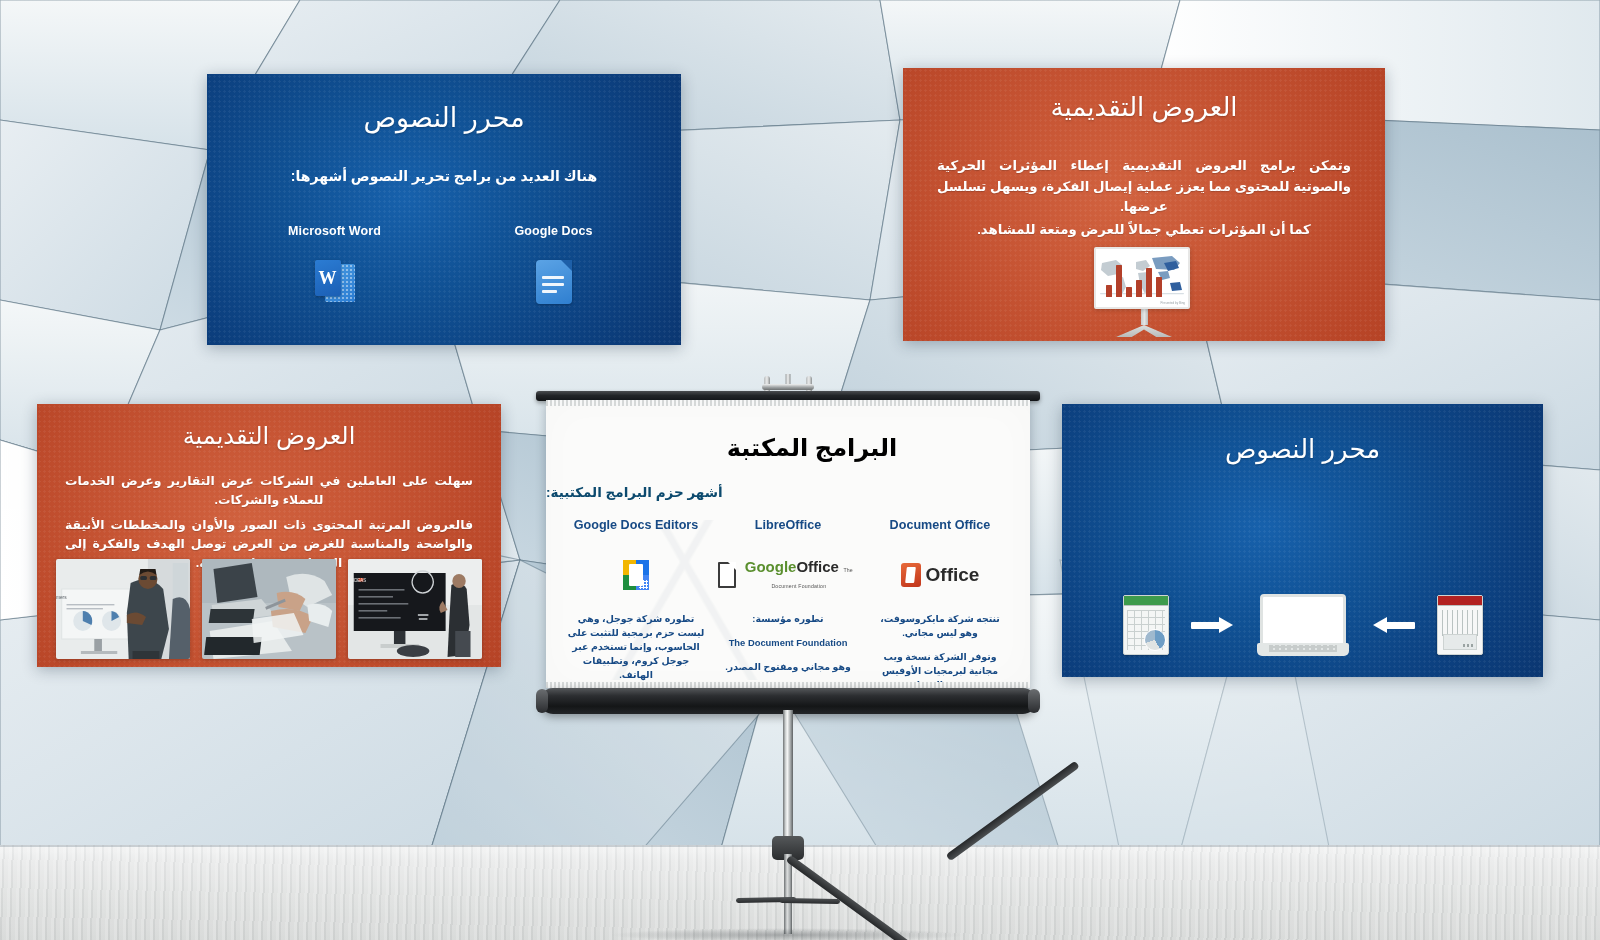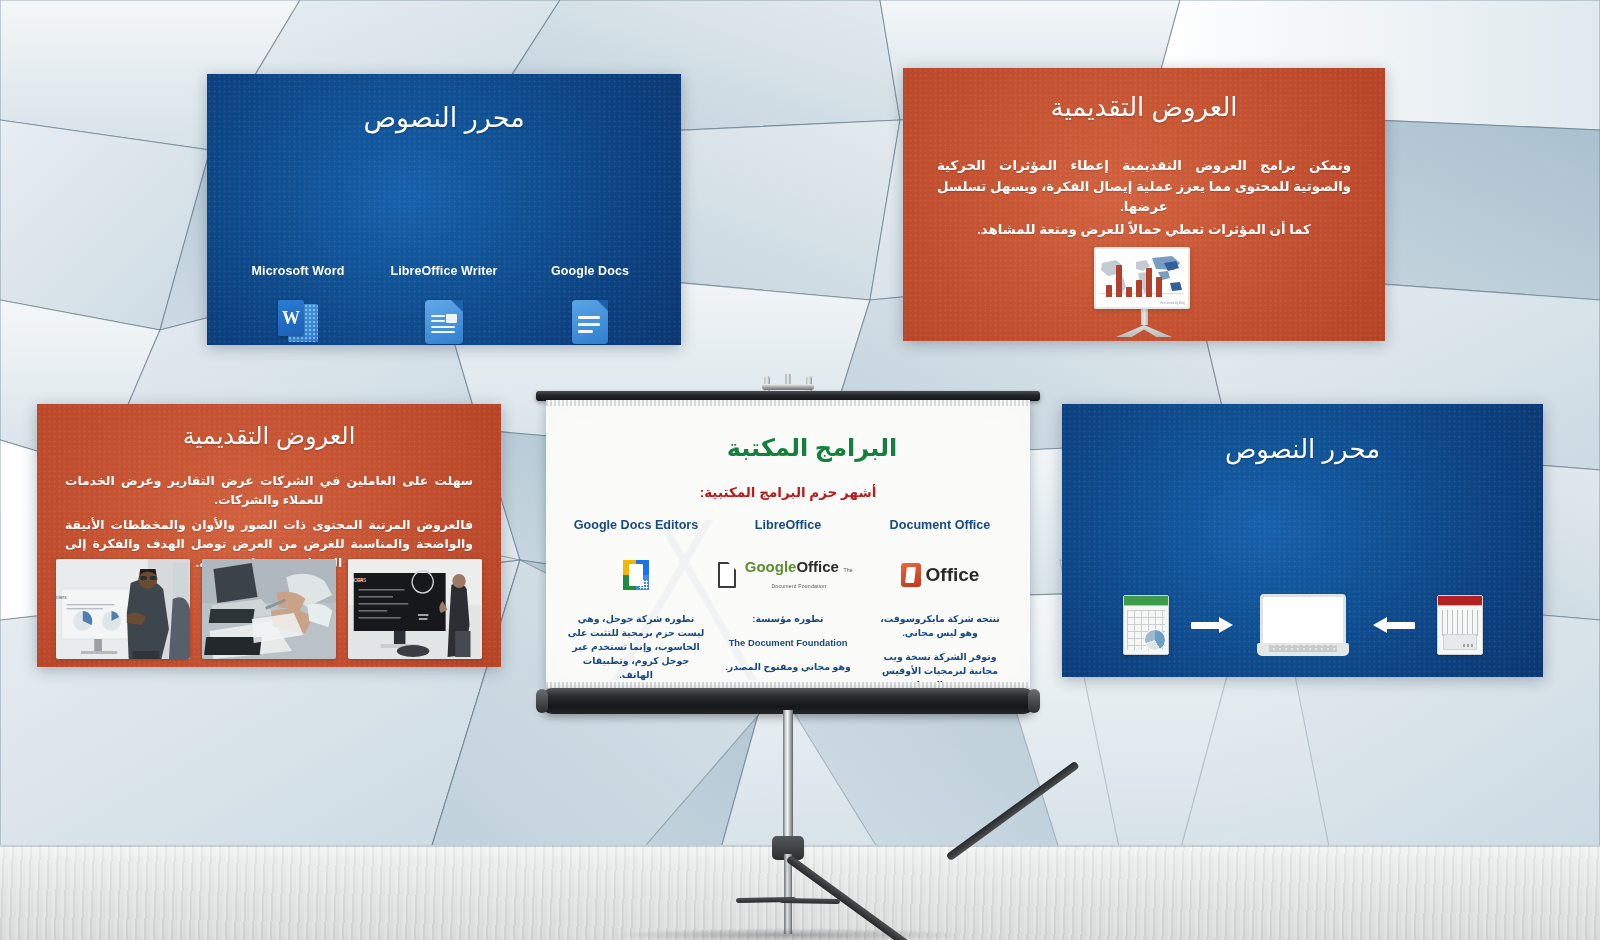--- a/index.html
+++ b/index.html
@@ -39,21 +39,21 @@
     text-align-last:center;line-height:1.55;text-shadow:0 1px 1px rgba(0,0,0,.18);}
 
   
   #slide-text-editor-intro{left:207px;top:74px;width:474px;height:271px;}
   #slide-text-editor-intro .s-title{top:28px;font-size:27px;}
   #slide-text-editor-intro .sub{position:absolute;top:94px;left:0;right:0;text-align:center;
     color:#fff;font-weight:bold;font-size:14px;}
   .appcols{position:absolute;left:18px;right:18px;top:150px;display:flex;}
   .appcol{flex:1;text-align:center;}
   .appcol .name{color:#fff;font-weight:bold;font-size:12.5px;font-family:"Liberation Sans",sans-serif;
-    direction:ltr;margin-bottom:18px;letter-spacing:.1px;margin-top:40px;}
+    direction:ltr;margin-bottom:18px;letter-spacing:.1px;}
   .appcol .glyph{height:52px;display:flex;align-items:center;justify-content:center;}
 
   
   .ic-word{position:relative;width:40px;height:44px;}
   .ic-word .bk{position:absolute;right:0;top:4px;width:30px;height:38px;border-radius:2px;
     background:linear-gradient(135deg,#4a9de0,#2b7cd3);
     box-shadow:inset 0 0 0 0 #fff;}
   .ic-word .bk::after{content:"";position:absolute;inset:0;
     background-image:radial-gradient(rgba(255,255,255,.85) 1px,transparent 1.3px);background-size:4px 4px;opacity:.5;}
   .ic-word .fr{position:absolute;left:0;top:0;width:26px;height:36px;border-radius:2px;
@@ -165,23 +165,23 @@
   .pole2{position:absolute;left:50%;transform:translateX(-50%);top:480px;width:8px;height:80px;
     background:linear-gradient(90deg,#6e7274,#dddfdf 40%,#a9adae 75%,#5e6264);}
   .leg{position:absolute;height:8px;border-radius:4px;background:linear-gradient(180deg,#4c4f51,#26282a);
     transform-origin:left center;}
   .leg-brace{position:absolute;height:5px;border-radius:3px;background:linear-gradient(180deg,#4c4f51,#2a2c2e);
     transform-origin:left center;}
   .shadow-pool{position:absolute;left:50%;transform:translateX(-50%);top:554px;width:360px;height:14px;
     background:radial-gradient(ellipse at center,rgba(30,35,40,.30),rgba(30,35,40,0) 70%);}
 
   
-  .cs-title{position:absolute;left:0;right:0;top:34px;text-align:center;color:#15803d;
+  .cs-title{position:absolute;left:0;right:0;top:34px;text-align:center;color:#000000;
     font-size:24px;font-weight:bold;letter-spacing:.4px;padding-left:48px;}
-  .cs-sub{position:absolute;left:0;right:0;top:84px;text-align:center;color:#b91c1c;
+  .cs-sub{position:absolute;left:0;right:0;top:84px;text-align:left;color:#0c4a6e;
     font-size:13.5px;font-weight:bold;}
   .cs-cols{position:absolute;left:14px;right:14px;top:118px;display:flex;}
   .cs-col{flex:1;text-align:center;padding:0 6px;}
   .cs-col .hdr{color:#174a85;font-weight:bold;font-size:12.6px;direction:ltr;font-family:"Liberation Sans",sans-serif;}
   .cs-col .logo{height:54px;display:flex;align-items:center;justify-content:center;margin-top:16px;}
   .cs-col .note{color:#174a85;font-weight:bold;font-size:9.4px;line-height:1.5;margin-top:10px;}
   .cs-col .note.ltr{direction:ltr;font-family:"Liberation Sans",sans-serif;}
 
   .logo-msoffice{display:flex;align-items:center;gap:5px;direction:ltr;}
   .logo-msoffice .mark{width:20px;height:24px;border-radius:3px;
@@ -273,45 +273,34 @@
       </g>
     </svg>
   </div>
   <div class="floor"></div>
   <div class="floor-line"></div>
 
   <div class="slide blue" id="slide-text-editor-intro">
     <div class="inner">
       <div class="noise"></div>
       <div class="s-title">محرر النصوص</div>
+      <div class="sub">هناك العديد من برامج تحرير النصوص أشهرها:</div>
       <div class="appcols">
 
         <div class="appcol">
           <div class="name">Google Docs</div>
           <div class="glyph">
             <div class="ic-doc">
               <div class="ln" style="top:16px;width:22px;"></div>
               <div class="ln" style="top:23px;width:22px;"></div>
               <div class="ln" style="top:30px;width:15px;"></div>
             </div>
           </div>
         </div>
 
-        <div class="appcol">
-          <div class="name">LibreOffice Writer</div>
-          <div class="glyph">
-            <div class="ic-lo">
-              <div class="box"></div>
-              <div class="ln" style="top:15px;width:14px;"></div>
-              <div class="ln" style="top:20px;width:14px;"></div>
-              <div class="ln" style="top:26px;width:24px;"></div>
-              <div class="ln" style="top:31px;width:24px;"></div>
-            </div>
-          </div>
-        </div>
 
         <div class="appcol">
           <div class="name">Microsoft Word</div>
           <div class="glyph">
             <div class="ic-word">
                 <div class="bk"></div>
                 <div class="fr">W</div>
               </div>
           </div>
         </div>

